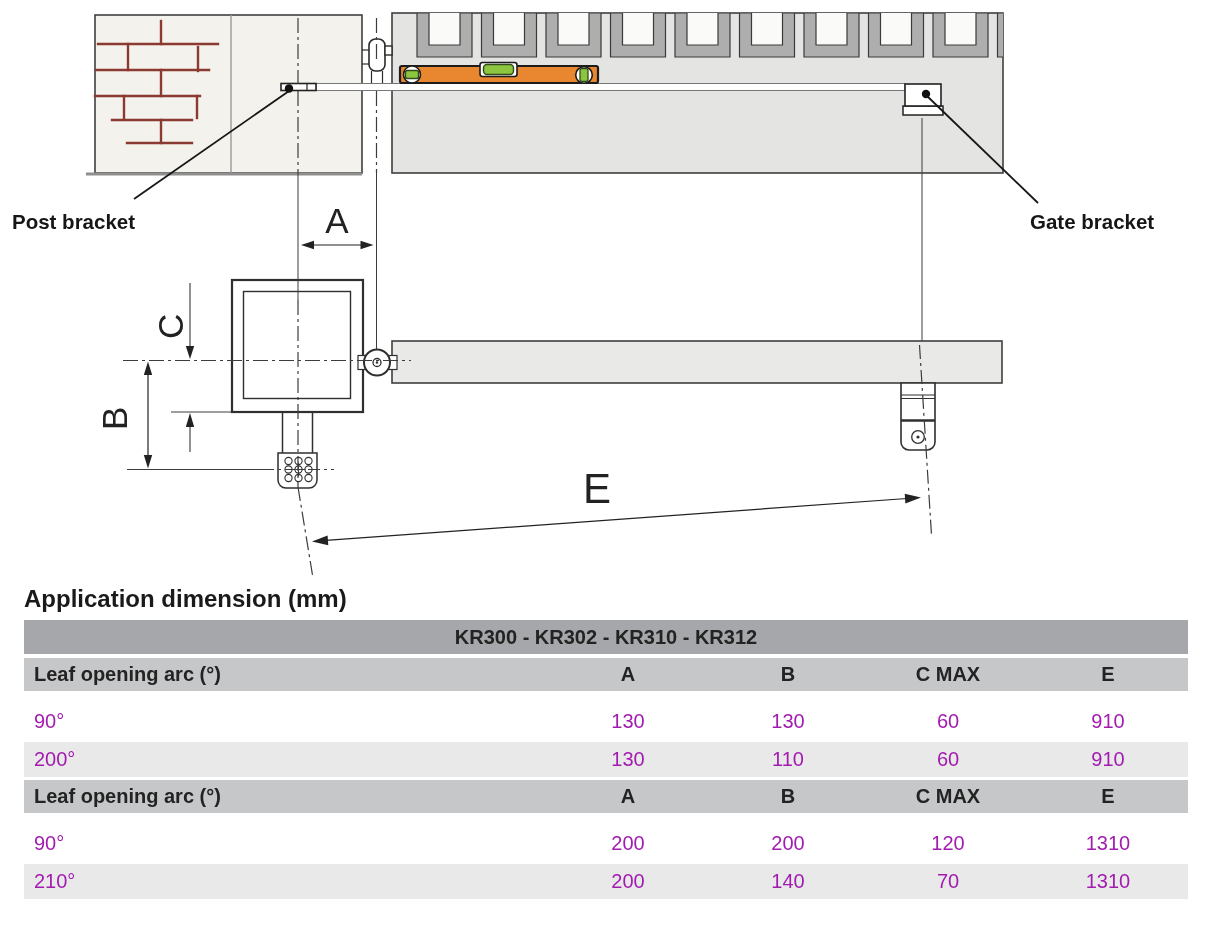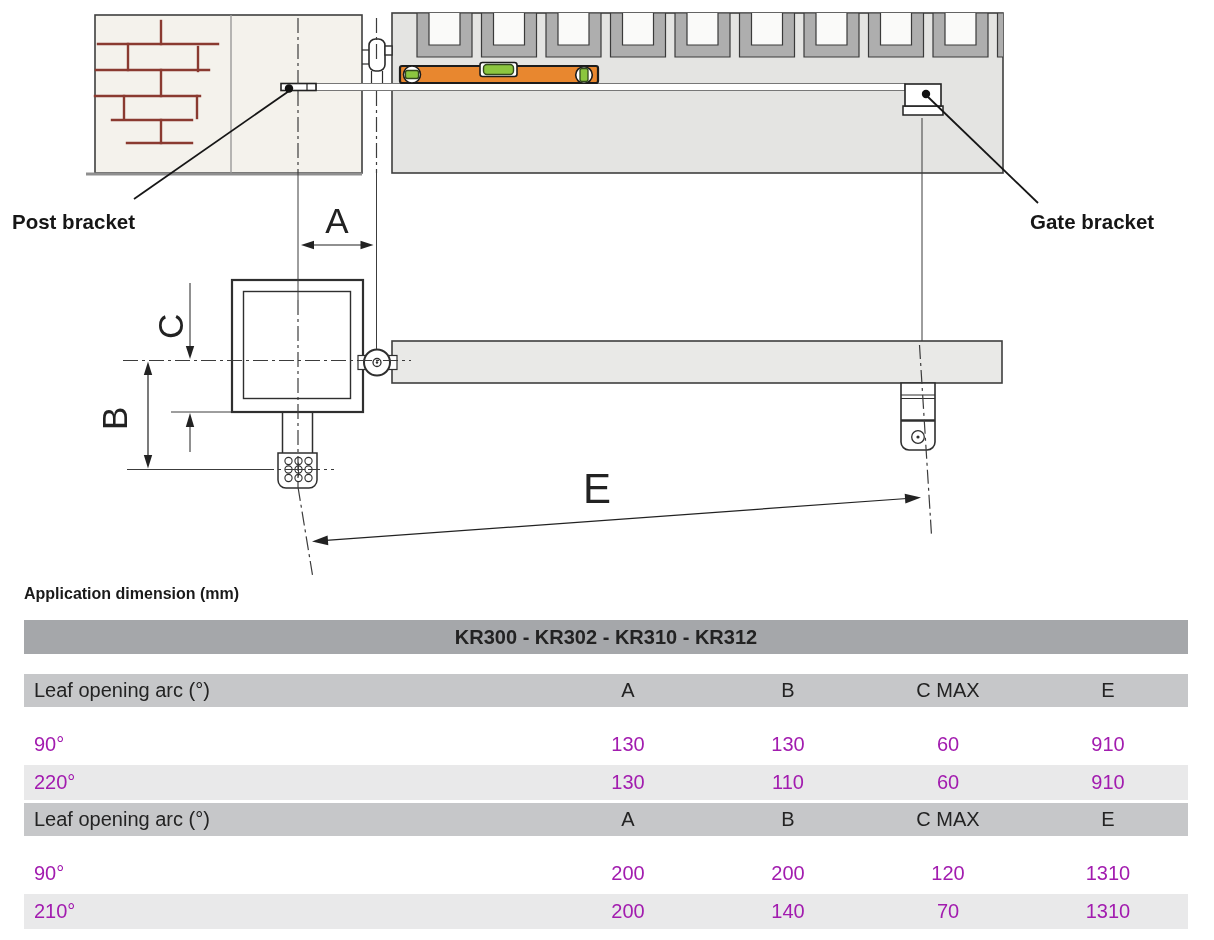--- a/index.html
+++ b/index.html
@@ -2,28 +2,28 @@
 <html><head>
 <meta charset="utf-8">
 <style>
   html,body { margin:0; padding:0; background:#fff; }
   body { width:1214px; height:940px; font-family:"Liberation Sans",sans-serif; }
   .page { position:relative; width:1214px; height:940px; overflow:hidden; background:#fff; }
   svg.diagram { position:absolute; top:0; left:0; }
   svg text { font-family:"Liberation Sans",sans-serif; }
 
   .table-wrap { position:absolute; left:24px; top:585px; width:1164px; }
-  .table-title { font-weight:bold; font-size:16px; color:#1a1a1a; height:20px; margin-bottom:15px; }
-  .t-section-header { background:#a5a7aa; height:34px; margin-bottom:20px;
+  .table-title { font-weight:bold; font-size:24px; color:#1a1a1a; height:20px; margin-bottom:15px; }
+  .t-section-header { background:#a5a7aa; height:34px; margin-bottom:4px;
       display:flex; align-items:center; justify-content:center;
       font-weight:bold; font-size:20px; color:#232323; }
   .t-section-header.s2 { margin-top:2px; }
   .t-grid { display:grid; grid-template-columns:524px 160px 160px 160px 160px; }
-  .t-colheader { background:#c6c7c9; height:33px; margin-bottom:20px;
-      font-weight:normal; font-size:20px; color:#232323; }
+  .t-colheader { background:#c6c7c9; height:33px; margin-bottom:13px;
+      font-weight:bold; font-size:20px; color:#232323; }
   .t-row { height:35px; margin-bottom:3px; font-size:20px; color:#a21caf; background:#ffffff; }
   .t-row.alt { background:#e9e9ea; }
   .cell { display:flex; align-items:center; justify-content:center; }
   .cell.first { justify-content:flex-start; padding-left:10px; }
 </style>
 </head>
 <body>
 
 <div class="page">
 
@@ -205,21 +205,21 @@
     <div class="cell">E</div>
   </div>
   <div class="t-grid t-row">
     <div class="cell first">90°</div>
     <div class="cell">130</div>
     <div class="cell">130</div>
     <div class="cell">60</div>
     <div class="cell">910</div>
   </div>
   <div class="t-grid t-row alt">
-    <div class="cell first">220°</div>
+    <div class="cell first">200°</div>
     <div class="cell">130</div>
     <div class="cell">110</div>
     <div class="cell">60</div>
     <div class="cell">910</div>
   </div>
 
   <div class="t-grid t-colheader">
     <div class="cell first">Leaf opening arc (°)</div>
     <div class="cell">A</div>
     <div class="cell">B</div>

